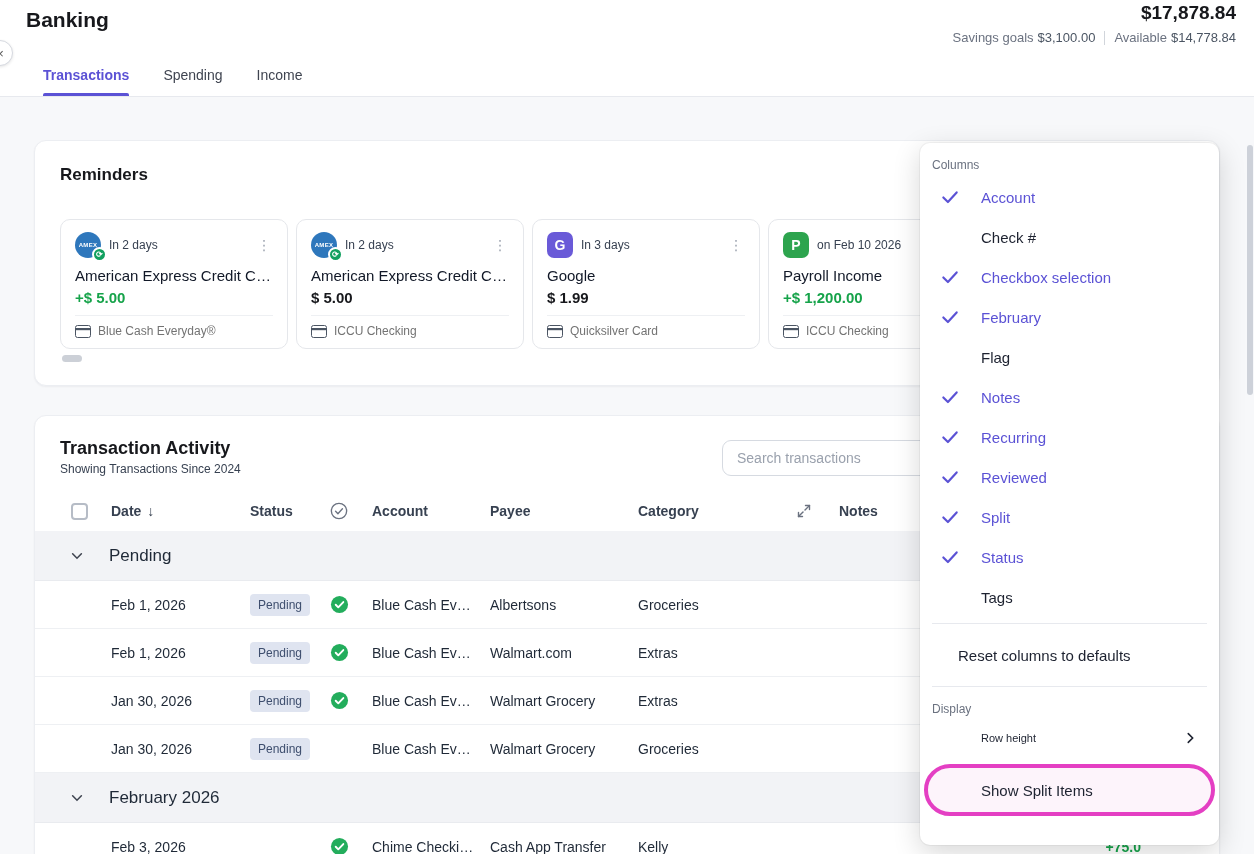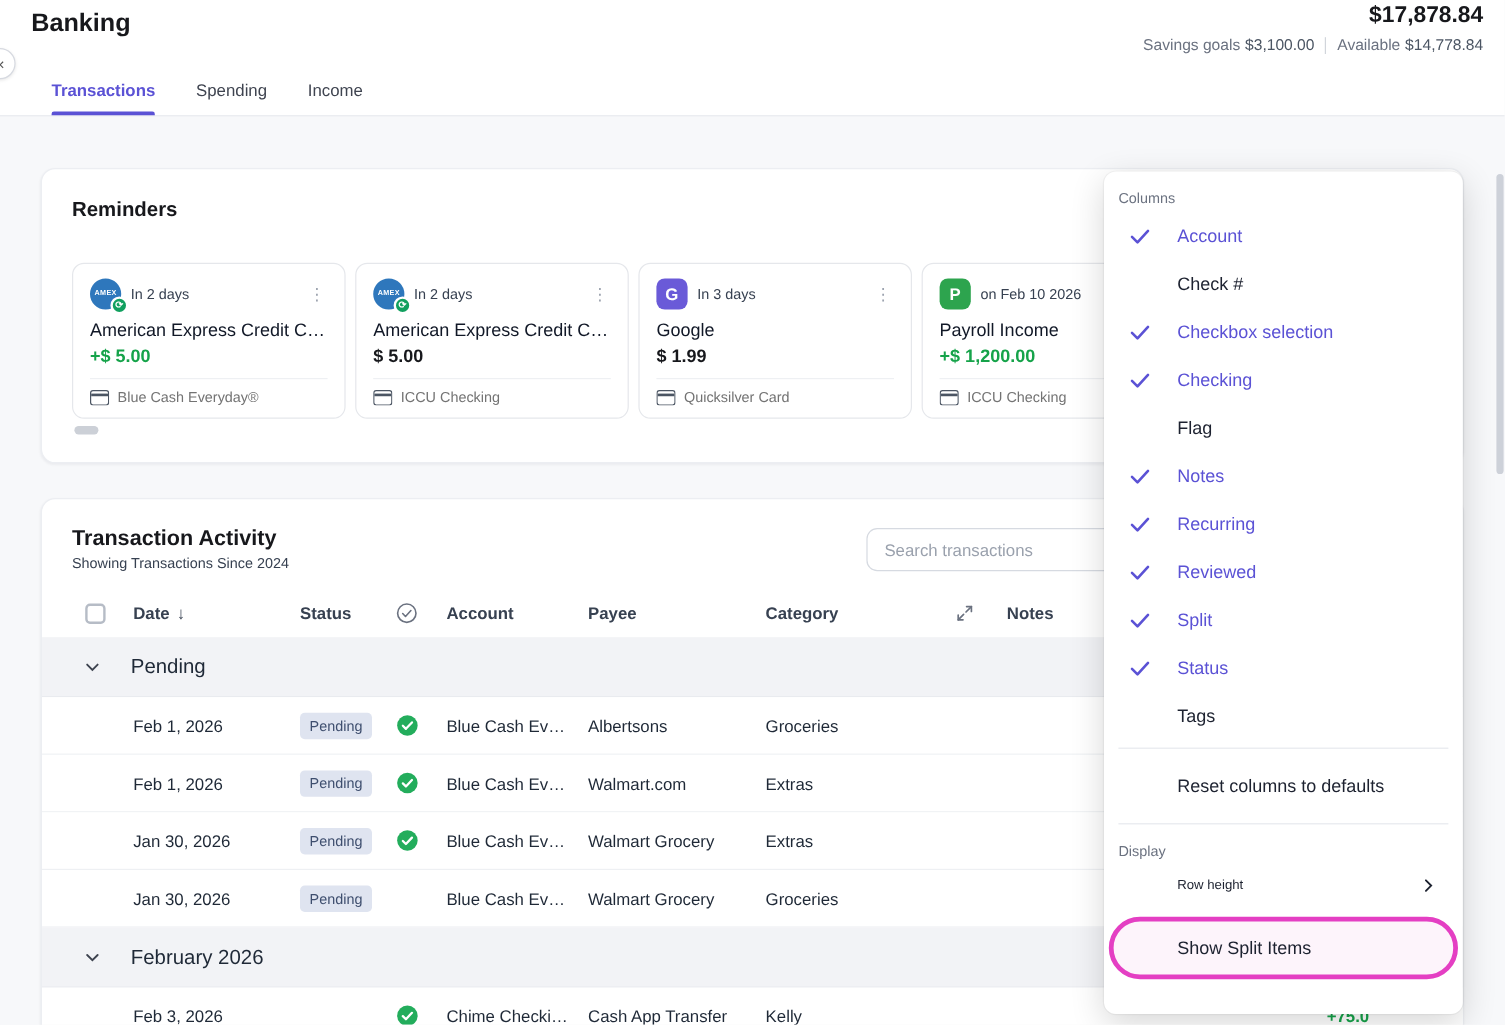--- a/index.html
+++ b/index.html
@@ -79,21 +79,21 @@
 
   
   .columns-popup { position:absolute; left:920px; top:143px; width:299px; height:702px; background:#fff;
     border-radius:10px; box-shadow:0 8px 28px rgba(0,0,0,.16), 0 0 0 1px rgba(0,0,0,.04); z-index:10; }
   .popup-label { margin:15px 0 0 12px; font-size:12px; color:#6b7280; }
   .menu-list { margin-top:5px; }
   .menu-item { height:40px; display:flex; align-items:center; padding-left:20px; font-size:15px; color:#1d2230; cursor:pointer; }
   .menu-item .check-slot { width:24px; margin-right:17px; display:flex; align-items:center; }
   .menu-item.checked .mi-label { color:#5b52d5; }
   .popup-divider { height:1px; background:#e7e9ee; margin:6px 12px; }
-  .reset-item { height:50px; display:flex; align-items:center; padding-left:61px; font-size:15px; color:#1d2230; cursor:pointer; }
+  .reset-item { height:50px; display:flex; align-items:center; padding-left:38px; font-size:15px; color:#1d2230; cursor:pointer; }
   .rowheight-item { height:40px; margin-top:2px; display:flex; align-items:center; padding-left:61px; padding-right:22px;
                     font-size:11px; color:#1d2230; cursor:pointer; }
   .rowheight-item .chev { margin-left:auto; display:flex; }
   .split-highlight { margin:6px 4px 0; height:52px; border:4px solid #e43fc3; border-radius:26px; background:#fdf4fb;
     display:flex; align-items:center; padding-left:53px; font-size:15px; color:#1d2230; cursor:pointer; }
 
   .v-scroll-thumb { position:absolute; right:1px; top:145px; width:6px; height:250px; border-radius:3px; background:#cdd1d9; z-index:11; cursor:pointer; }
 </style>
 </head>
 <body>
@@ -383,21 +383,21 @@
             </svg>
           </span>
         <span class="mi-label">Checkbox selection</span>
       </div>
       <div class="menu-item checked">
         <span class="check-slot">
             <svg width="20" height="20" viewBox="0 0 24 24">
               <path d="M4 12.5 L9.5 18 L20 6.5" fill="none" stroke="#5b52d5" stroke-width="2.6" stroke-linecap="round" stroke-linejoin="round"></path>
             </svg>
           </span>
-        <span class="mi-label">Checking</span>
+        <span class="mi-label">February</span>
       </div>
       <div class="menu-item">
         <span class="check-slot"></span>
           <span class="mi-label">Flag</span>
       </div>
       <div class="menu-item checked">
         <span class="check-slot">
             <svg width="20" height="20" viewBox="0 0 24 24">
               <path d="M4 12.5 L9.5 18 L20 6.5" fill="none" stroke="#5b52d5" stroke-width="2.6" stroke-linecap="round" stroke-linejoin="round"></path>
             </svg>

